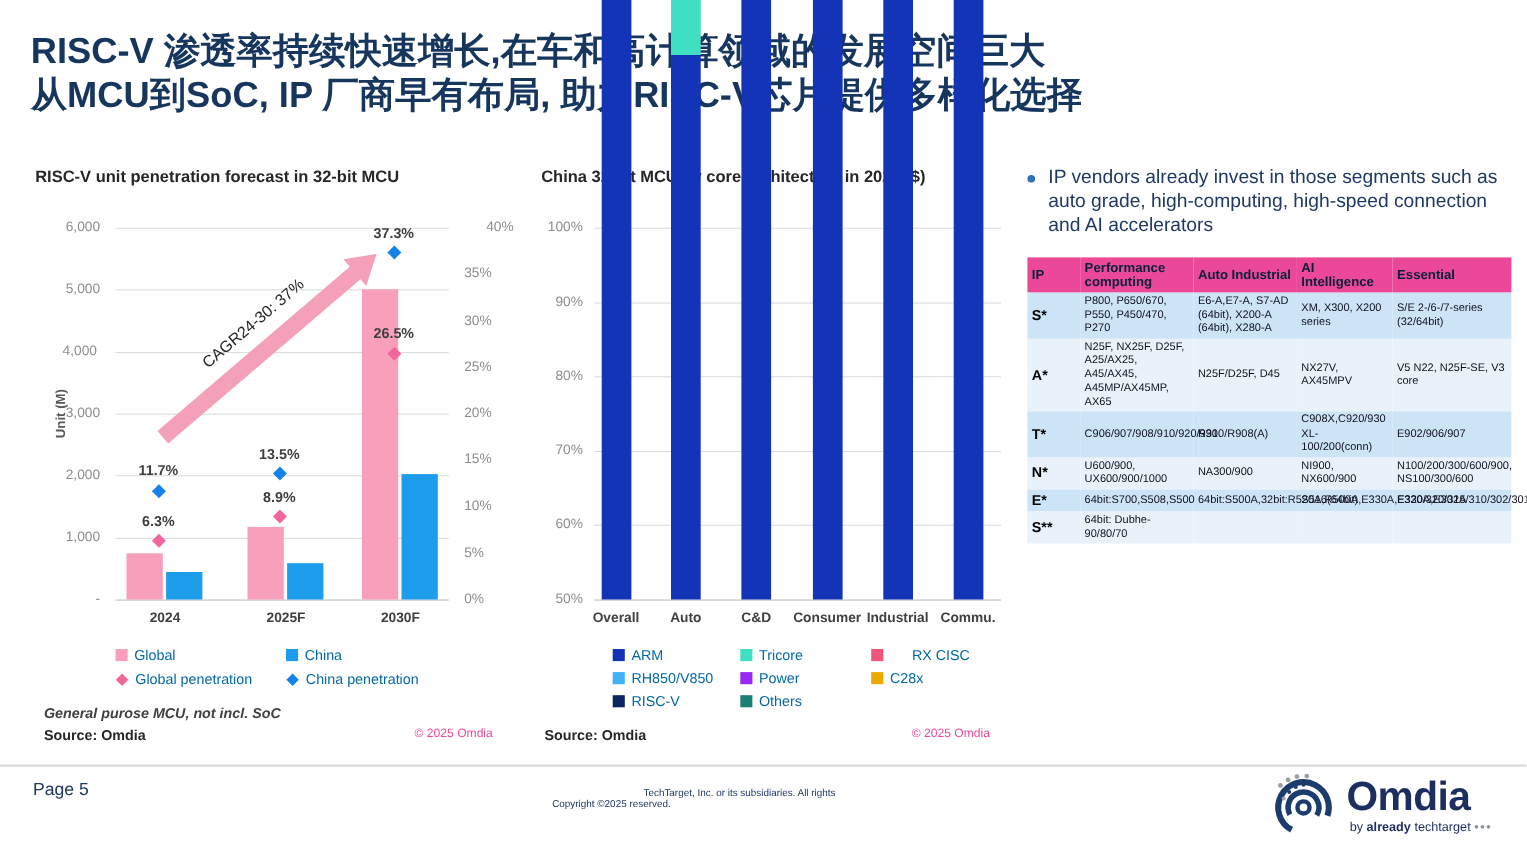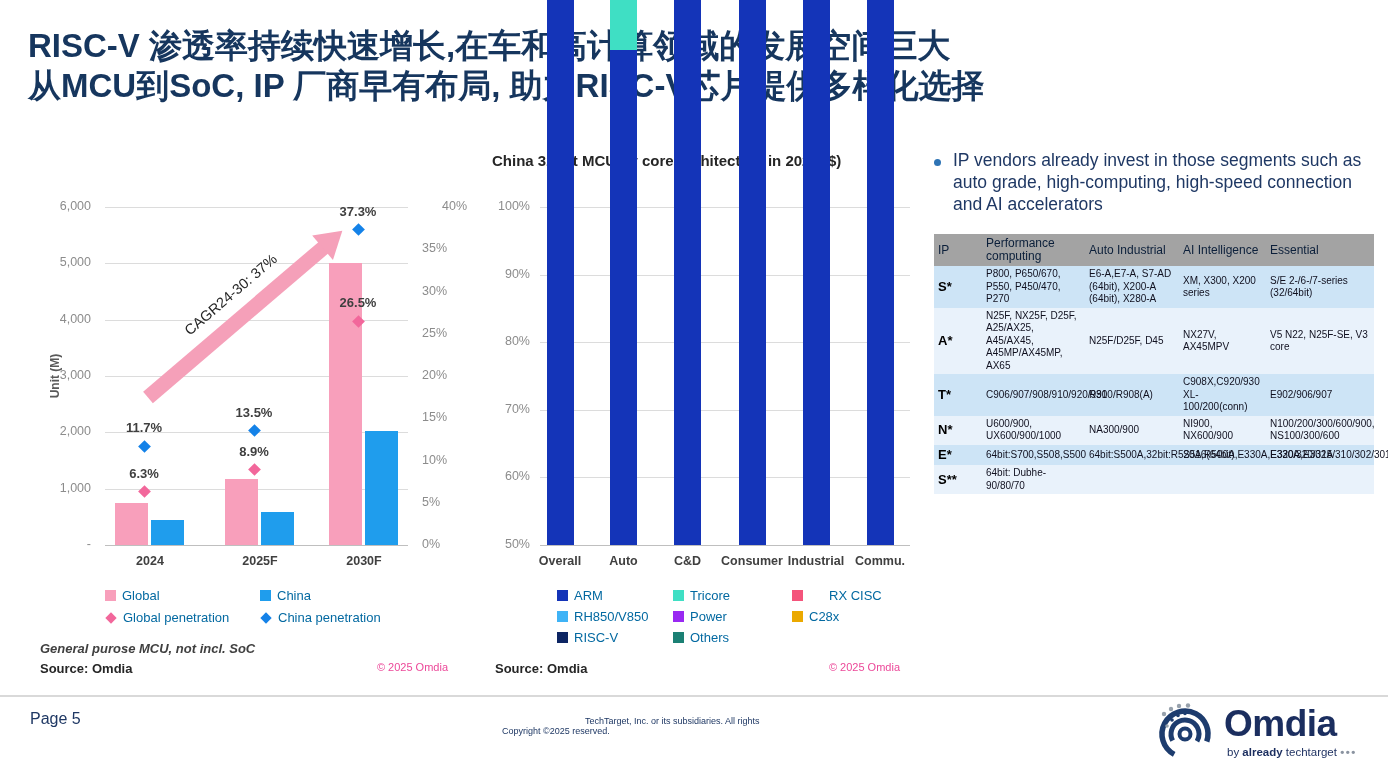--- a/index.html
+++ b/index.html
@@ -28,21 +28,21 @@
               transform-origin:left center;transform:rotate(-40.5deg);}
   .arrow-head{position:absolute;right:-24px;top:-9px;width:0;height:0;border-left:26px solid #F5A0B9;
               border-top:16.5px solid transparent;border-bottom:16.5px solid transparent;}
   .arrow-text{position:absolute;left:118px;top:242px;width:232px;text-align:center;font-size:14.5px;
               color:#262626;transform-origin:left center;transform:rotate(-40.5deg) translate(14px,-25px);}
   .rpanel{position:absolute;left:930px;top:150px;width:450px;}
   .bullet-row{position:relative;display:flex;width:445px;}
   .bullet-dot{flex:none;width:7px;height:7px;border-radius:50%;background:#2E74B5;margin:9px 12px 0 4px;}
   .bullet-text{font-size:17.5px;line-height:1.25;color:#1F3864;}
   .ip-table{position:absolute;left:4px;top:84px;width:440px;border-collapse:collapse;table-layout:fixed;}
-  .ip-table th{background:#a3a3a3;color:#0B1F3A;font-size:12px;font-weight:400;text-align:left;
+  .ip-table th{background:#ec4899;color:#0B1F3A;font-size:12px;font-weight:700;text-align:left;
                vertical-align:middle;padding:3px 4px;line-height:1.1;}
   .ip-table td{font-size:10px;color:#10101F;vertical-align:middle;padding:2px 4px;line-height:1.25;}
   .ip-table td.rowhead{font-size:13px;font-weight:700;color:#000;}
   .ip-table tr.odd td{background:#CDE4F6;}
   .ip-table tr.even td{background:#E9F2FB;}
   .footer-divider{position:absolute;left:0;top:695px;width:1388px;height:2px;background:#D9D9D9;}
   .page-num{position:absolute;left:30px;top:710px;font-size:16px;color:#1F3864;}
   .copy-block{position:absolute;left:502px;top:716px;font-size:9px;color:#1F3864;line-height:1.15;}
   .copy-block .l1{margin-left:83px;}
   .logo{position:absolute;left:1152px;top:697px;width:232px;height:74px;}
@@ -56,31 +56,32 @@
 <body>
 
 <div class="slide">
 
   <div class="main-title">
     <div>RISC-V 渗透率持续快速增长,在车和高计算领域的发展空间巨大</div>
     <div>从MCU到SoC, IP 厂商早有布局, 助力RISC-V芯片提供多样化选择</div>
   </div>
 
   <div class="panel" style="left:30px;top:148px;width:445px;height:545px;">
+    <div class="chart-title">RISC-V unit penetration forecast in 32-bit MCU</div>
     <div style="position:absolute;left:0;top:0;width:445px;height:545px;" id="leftPlot">
         <div class="gridline base" style="left: 75px; top: 397px; width: 303px;"></div>
         <div class="tick" style="left: 0px; top: 389px; width: 61px; text-align: right;">-</div>
         <div class="gridline" style="left: 75px; top: 340.667px; width: 303px;"></div>
         <div class="tick" style="left: 0px; top: 332.667px; width: 61px; text-align: right;">1,000</div>
         <div class="gridline" style="left: 75px; top: 284.333px; width: 303px;"></div>
         <div class="tick" style="left: 0px; top: 276.333px; width: 61px; text-align: right;">2,000</div>
         <div class="gridline" style="left: 75px; top: 228px; width: 303px;"></div>
         <div class="tick" style="left: 0px; top: 220px; width: 61px; text-align: right;">3,000</div>
         <div class="gridline" style="left: 75px; top: 171.667px; width: 303px;"></div>
-        <div class="tick" style="left: 0px; top: 163.667px; width: 61px; text-align: right;">4,000</div>
+        <div class="tick" style="left: 12px; top: 163.667px; width: 61px; text-align: center;">4,000</div>
         <div class="gridline" style="left: 75px; top: 115.333px; width: 303px;"></div>
         <div class="tick" style="left: 0px; top: 107.333px; width: 61px; text-align: right;">5,000</div>
         <div class="gridline" style="left: 75px; top: 59px; width: 303px;"></div>
         <div class="tick" style="left: 0px; top: 51px; width: 61px; text-align: right;">6,000</div>
         <div class="tick" style="left: 392px; top: 389px; width: 42px;">0%</div>
         <div class="tick" style="left: 392px; top: 346.75px; width: 42px;">5%</div>
         <div class="tick" style="left: 392px; top: 304.5px; width: 42px;">10%</div>
         <div class="tick" style="left: 392px; top: 262.25px; width: 42px;">15%</div>
         <div class="tick" style="left: 392px; top: 220px; width: 42px;">20%</div>
         <div class="tick" style="left: 392px; top: 177.75px; width: 42px;">25%</div>

